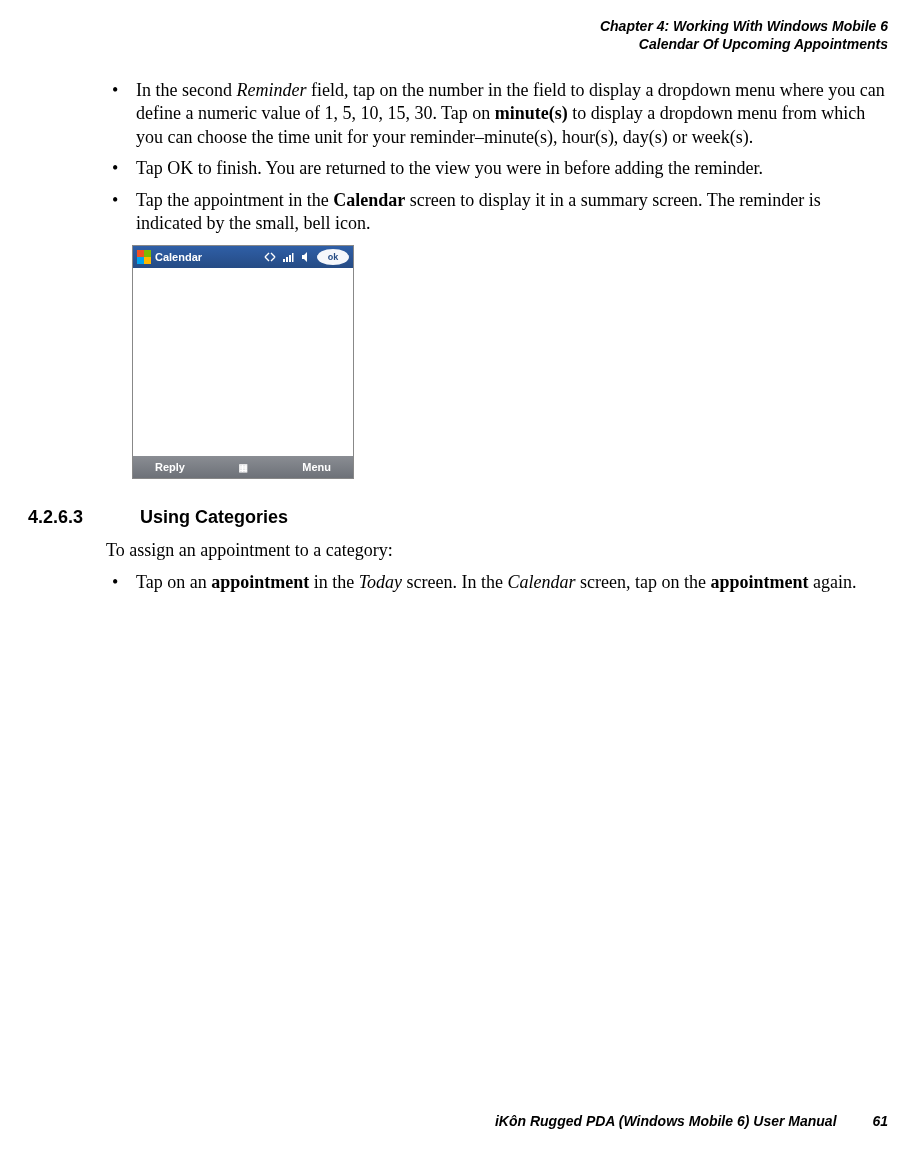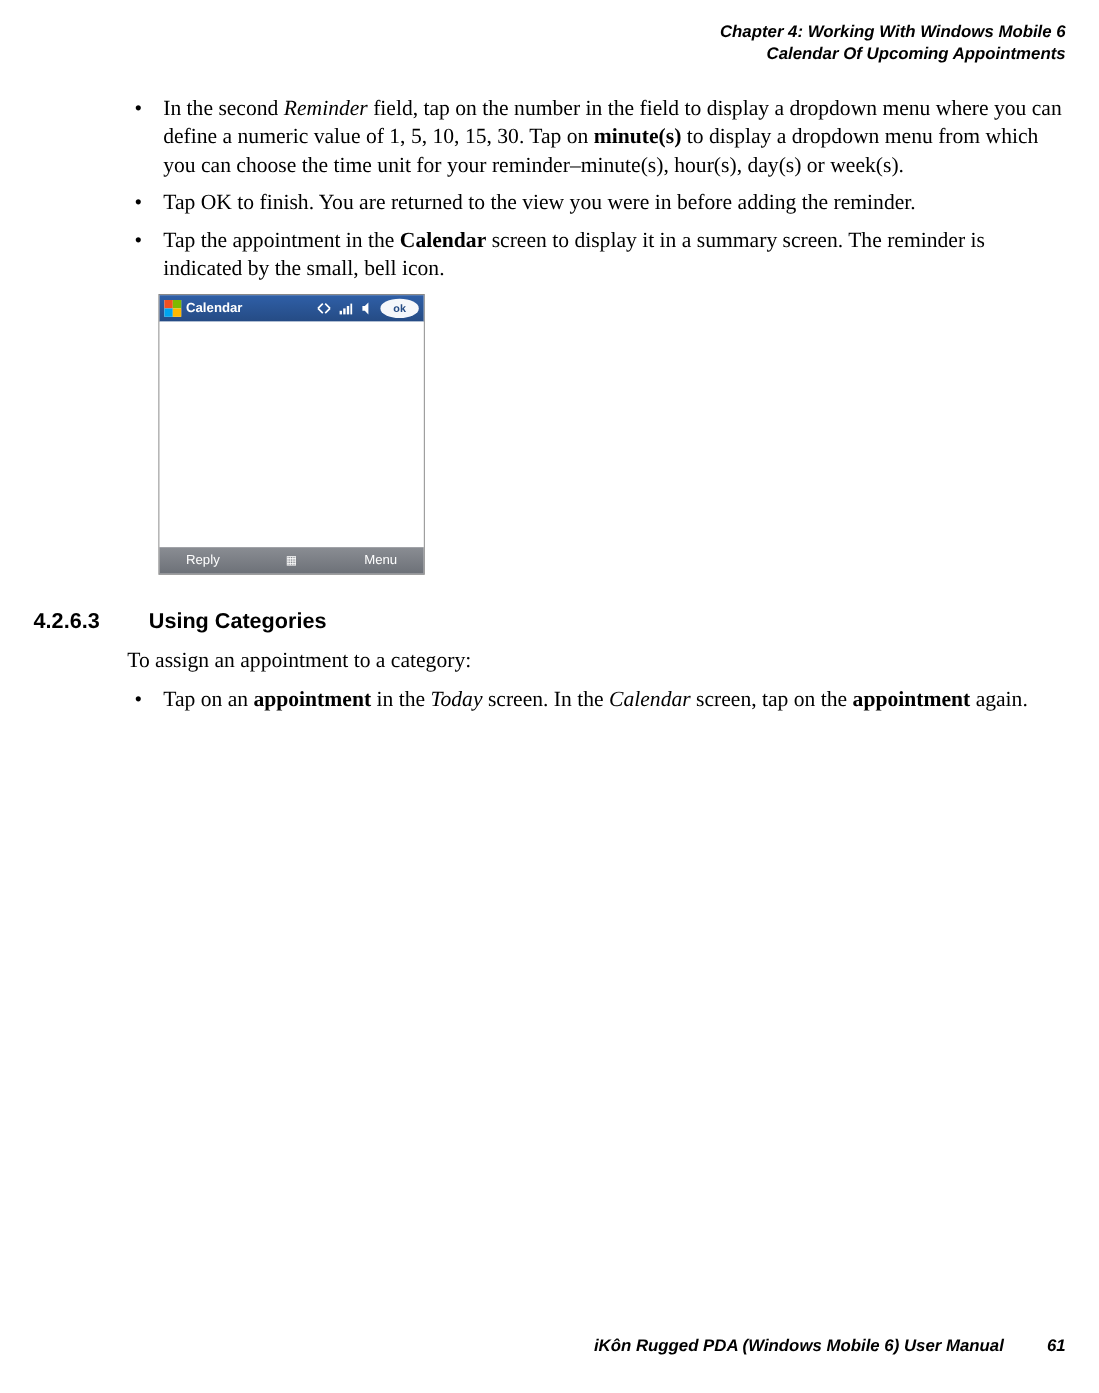--- a/index.html
+++ b/index.html
@@ -66,27 +66,27 @@
     .bell { position: absolute; right: 5px; top: 3px; font-size: 12px; color: #d8a000; }
     .canvas { height: 188px; background: #fff; }
     .menubar {
       height: 22px;
       background: linear-gradient(#8a8d93, #6d7178);
       display: flex;
       align-items: center;
       justify-content: space-between;
       color: #fff;
       font-size: 11px;
-      font-weight: normal;
+      font-weight: bold;
       padding: 0 22px;
     }
     .kbd { width: 28px; text-align: center; letter-spacing: 1px; font-size: 10px;}
 
     
-    .sec-row { display: flex; gap: 18px; align-items: baseline; margin-bottom: 10px; }
+    .sec-row { display: flex; gap: 34px; align-items: baseline; margin-bottom: 10px; }
     .sec-num, .sec-title {
       font-family: "Trebuchet MS", Verdana, sans-serif;
       font-weight: bold;
       font-size: 18px;
     }
     .sec-num { margin-left: -78px; width: 78px; }
     .body-p { font-size: 18px; line-height: 1.35; margin-bottom: 8px; }
 
     .footer {
       position: absolute;

